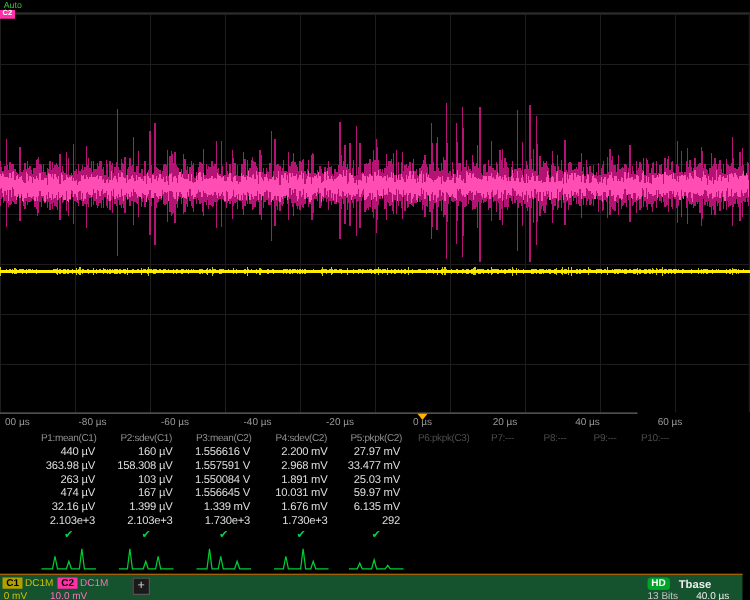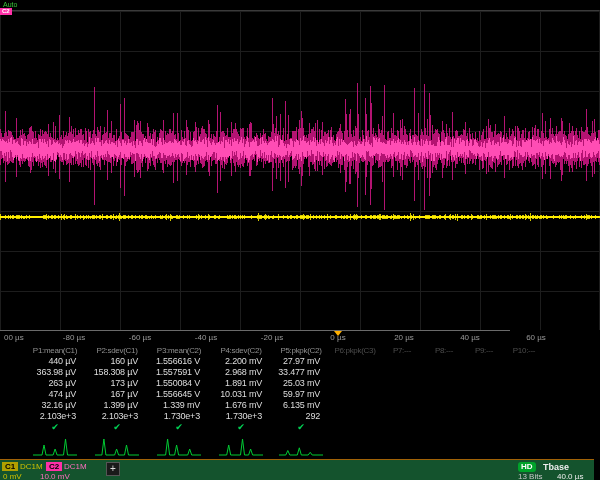--- a/index.html
+++ b/index.html
@@ -121,21 +121,21 @@
         <span></span>
         <span class="meas-value">363.98 µV</span>
         <span class="meas-value">158.308 µV</span>
         <span class="meas-value">1.557591 V</span>
         <span class="meas-value">2.968 mV</span>
         <span class="meas-value">33.477 mV</span>
       </div>
       <div class="meas-row">
         <span></span>
         <span class="meas-value">263 µV</span>
-        <span class="meas-value">173 µV</span>
+        <span class="meas-value">103 µV</span>
         <span class="meas-value">1.550084 V</span>
         <span class="meas-value">1.891 mV</span>
         <span class="meas-value">25.03 mV</span>
       </div>
       <div class="meas-row">
         <span></span>
         <span class="meas-value">474 µV</span>
         <span class="meas-value">167 µV</span>
         <span class="meas-value">1.556645 V</span>
         <span class="meas-value">10.031 mV</span>

